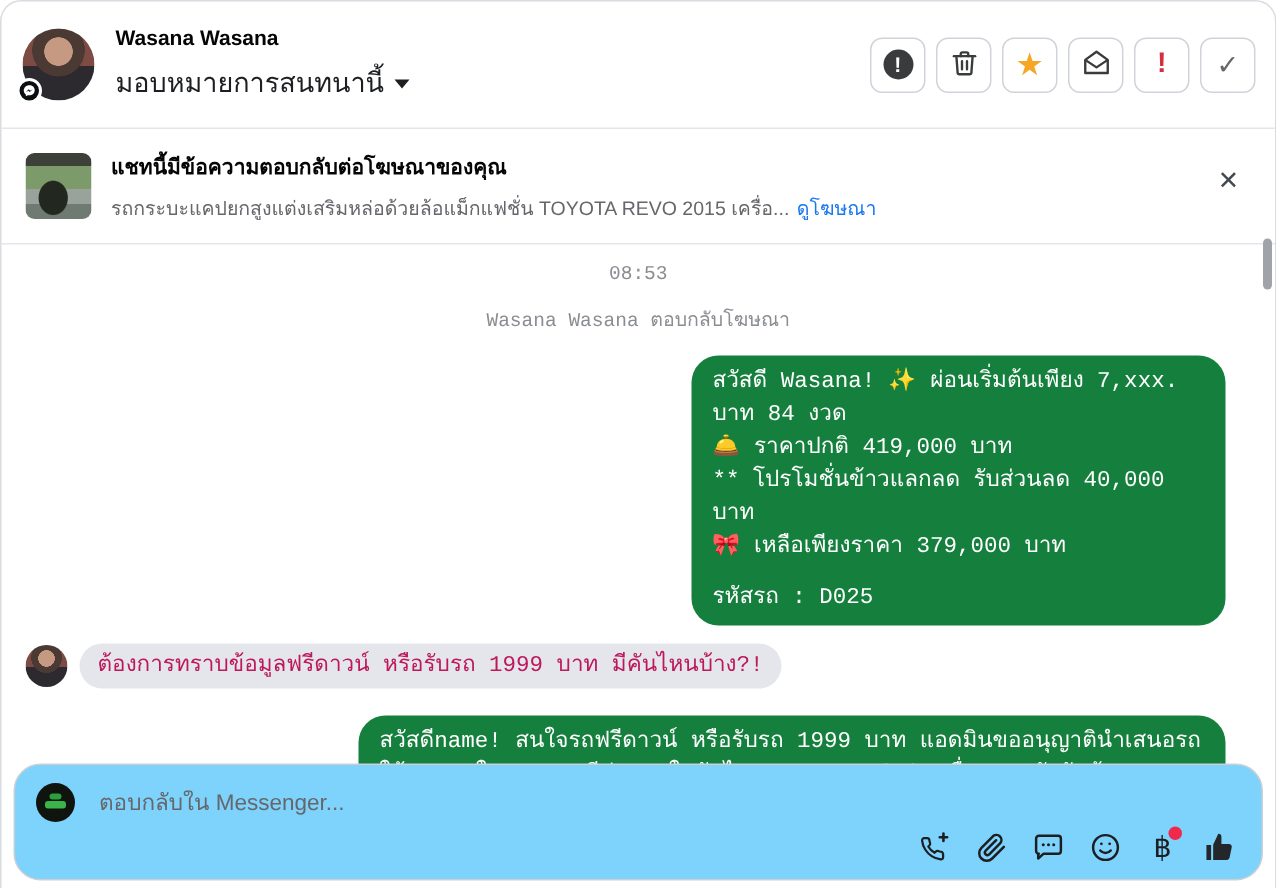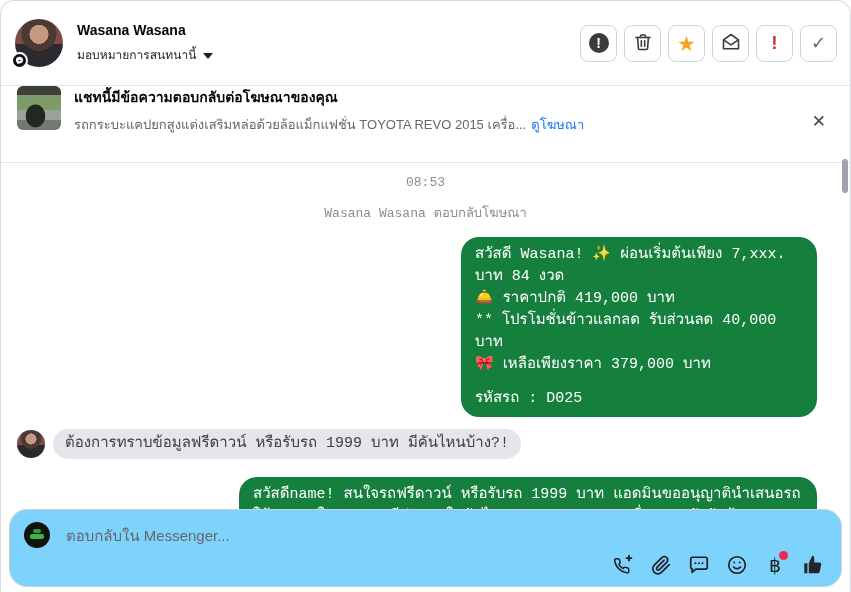--- a/index.html
+++ b/index.html
@@ -18,34 +18,34 @@
       radial-gradient(circle at 50% 30%, #4a3a33 0 42%, rgba(0,0,0,0) 43%),
       linear-gradient(180deg, #7e4a44 0 52%, #2c2a2e 52% 100%);
   }
   .badge {
     position: absolute; left: -4px; bottom: -2px; width: 17px; height: 17px;
     border-radius: 50%; background: #0b0e11; border: 2px solid #fff;
     display: flex; align-items: center; justify-content: center;
   }
   .header-info { margin-left: 14px; }
   .header-name { font-size: 14px; font-weight: bold; color: #050505; }
-  .header-assign { margin-top: 7px; display: flex; align-items: center; gap: 7px; font-size: 12px; color: #1c1e21; cursor: pointer; }
+  .header-assign { margin-top: 7px; display: flex; align-items: center; gap: 7px; font-size: 18px; color: #1c1e21; cursor: pointer; }
   .caret { width: 0; height: 0; border-left: 5px solid transparent; border-right: 5px solid transparent; border-top: 6px solid #1c1e21; margin-top: 2px; }
   .header-actions { margin-left: auto; display: flex; gap: 7px; }
   .action-btn {
     width: 37px; height: 37px; border: 1px solid #d0d4da; border-radius: 8px;
     background: #fff; display: flex; align-items: center; justify-content: center; cursor: pointer;
   }
   .exc-circle { width: 20px; height: 20px; border-radius: 50%; background: #3a3b3c; color: #fff; font-size: 14px; font-weight: bold; display: flex; align-items: center; justify-content: center; }
   .star { font-size: 21px; color: #f5a623; line-height: 1; }
   .red-exc { font-size: 19px; font-weight: bold; color: #d42e3f; }
   .check { font-size: 18px; color: #65676b; }
   .divider { height: 1px; background: #e4e6eb; }
   
-  .banner { position: relative; display: flex; height: 76px; padding: 0 16px; }
+  .banner { position: relative; display: flex; align-items: center; height: 76px; padding: 0 16px; }
   .thumb {
     width: 44px; height: 44px; border-radius: 6px; flex: none; cursor: pointer;
     background:
       radial-gradient(ellipse at 42% 68%, #22271f 0 26%, rgba(0,0,0,0) 28%),
       linear-gradient(180deg, #3c4038 0 20%, #7c9a6a 20% 55%, #9aa39b 55% 78%, #6f7a72 78% 100%);
   }
   .banner-text { margin-left: 13px; min-width: 0; }
   .banner-title { font-size: 14px; font-weight: bold; color: #050505; }
   .banner-desc { margin-top: 6px; font-size: 13px; color: #65676b; white-space: nowrap; }
   .banner-link { color: #1877f2; margin-left: 5px; cursor: pointer; }
@@ -67,21 +67,21 @@
   .line:empty { min-height: 12px; height: 12px; }
   .msg-left { display: flex; align-items: flex-start; gap: 8px; padding-left: 16px; margin-top: 12px; }
   .avatar-sm {
     width: 28px; height: 28px; border-radius: 50%; flex: none; margin-top: 1px;
     background:
       radial-gradient(circle at 50% 32%, #c69a82 0 23%, rgba(0,0,0,0) 24%),
       radial-gradient(circle at 50% 30%, #4a3a33 0 42%, rgba(0,0,0,0) 43%),
       linear-gradient(180deg, #7e4a44 0 52%, #2c2a2e 52% 100%);
   }
   .bubble-gray {
-    background: #e4e6eb; color: #404040; border-radius: 18px;
+    background: #e4e6eb; color: #be185d; border-radius: 18px;
     padding: 4px 12px; font-size: 15px; line-height: 22px; width: max-content; max-width: 560px;
   }
   .sliver { margin-top: 4px; }
   .bubble-sliver { width: 350px; height: 8px; background: #0a7cff; border-radius: 16px 16px 0 0; }
   
   .composer {
     position: absolute; left: 8px; right: 8px; bottom: 5px; height: 78px;
     border: 1px solid #ccd0d5; border-radius: 18px; background: #7dd3fc;
   }
   .composer-row { display: flex; align-items: center; padding: 12px 14px 0 14px; }

